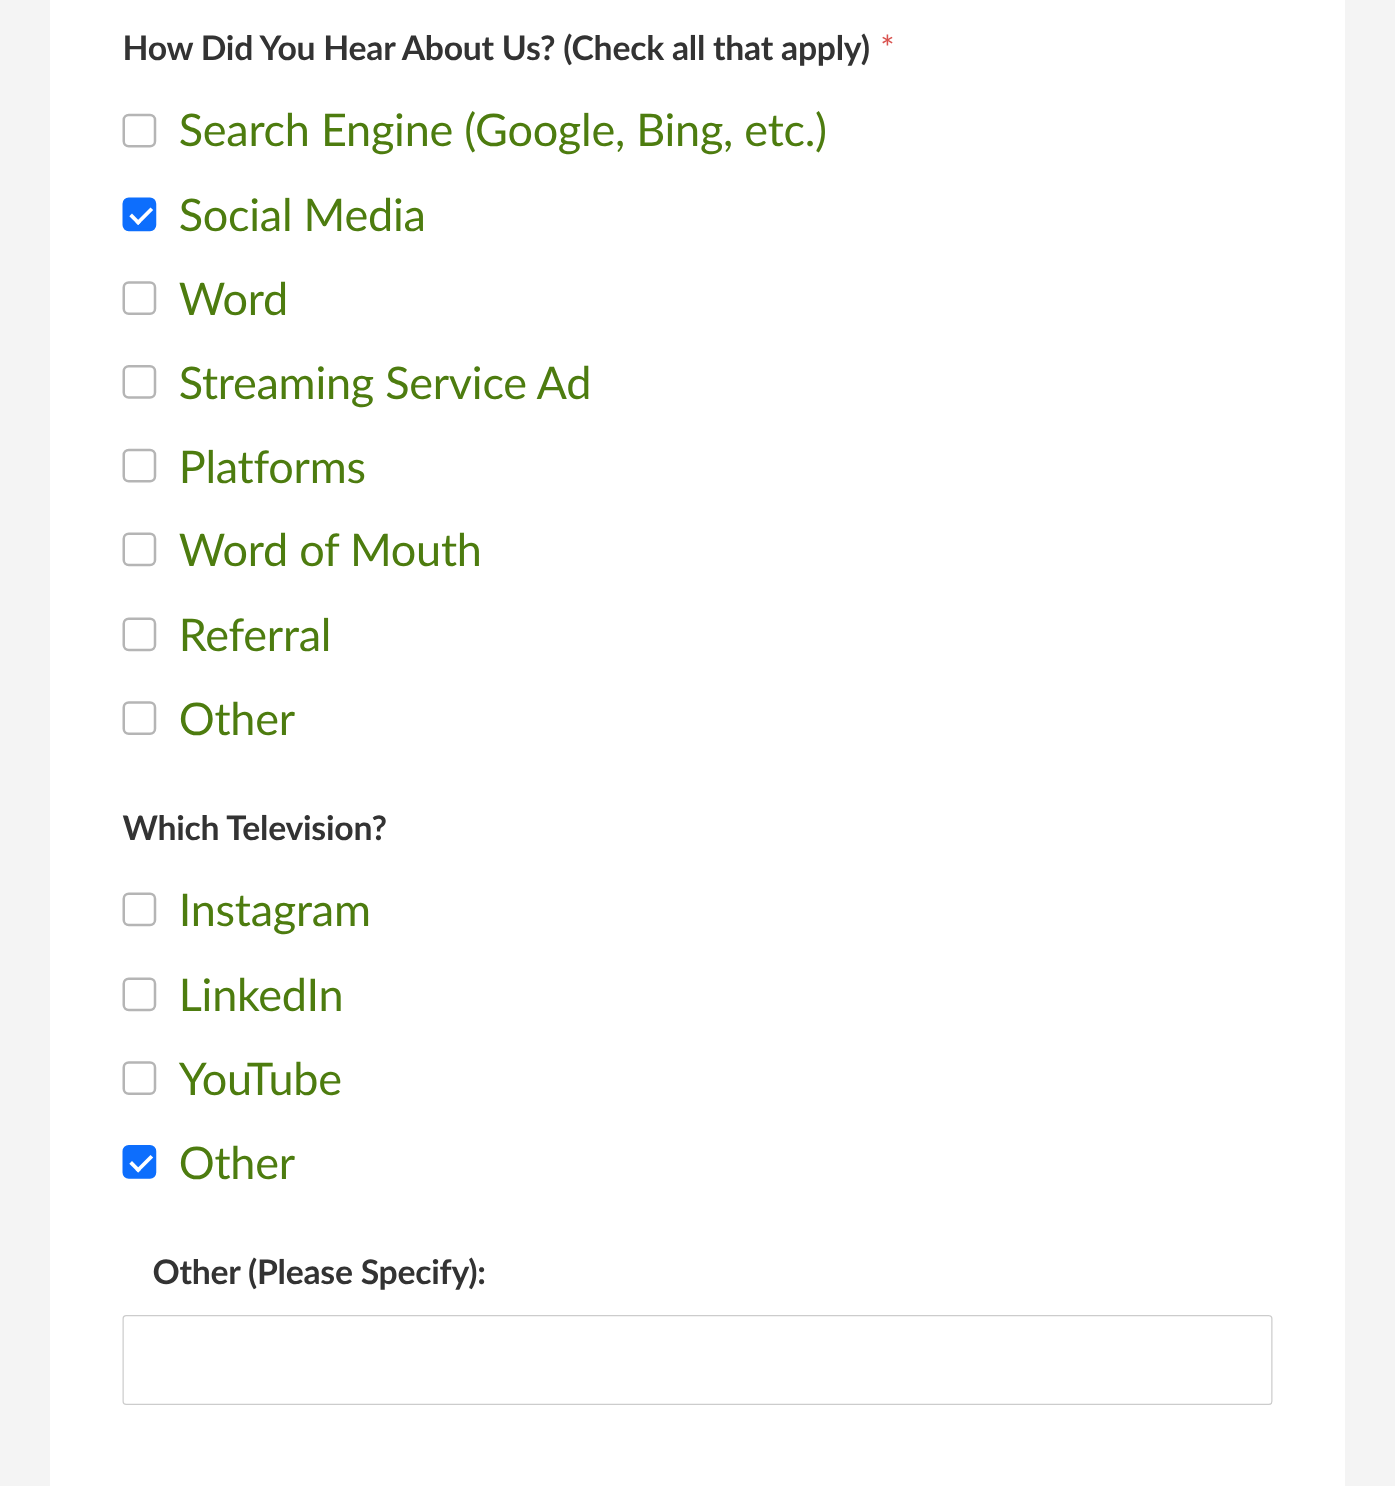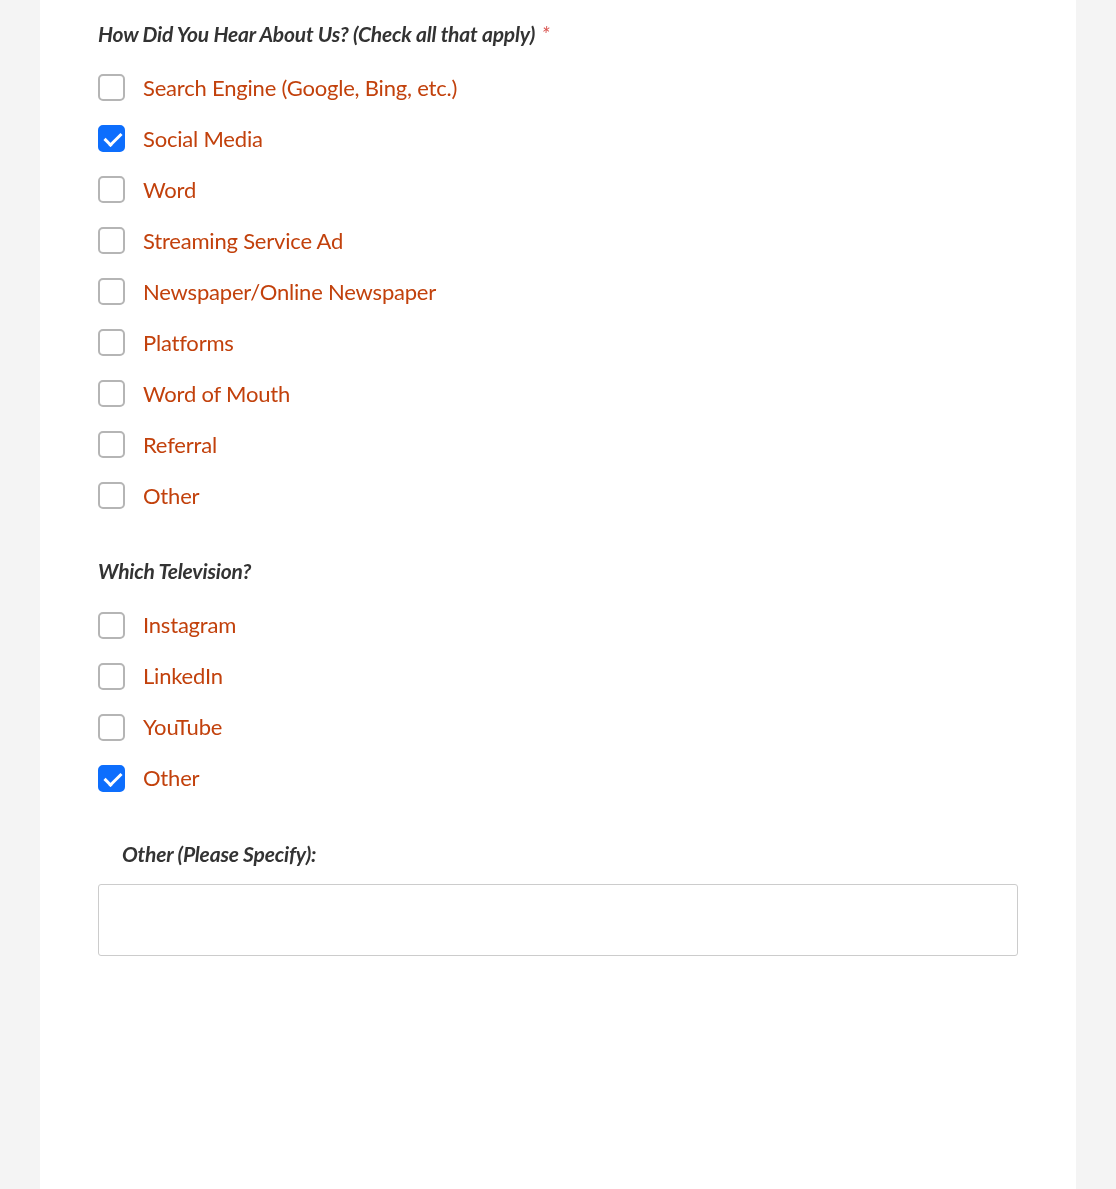--- a/index.html
+++ b/index.html
@@ -20,27 +20,26 @@
     }
     .form-panel {
       background: #ffffff;
       padding: 20px 58px 40px 58px;
       min-height: 1189px;
     }
     .question-group {
       margin-bottom: 36px;
     }
     .question-label {
-      font-size: 21px;
+      font-size: 27px;
       font-weight: 700;
       color: #333333;
       line-height: 1.35;
       margin-bottom: 14px;
       letter-spacing: -0.2px;
-      font-style: italic;
     }
     .required {
       color: #d9534f;
       font-weight: 400;
       margin-left: 2px;
     }
     .checkbox-list {
       display: flex;
       flex-direction: column;
       gap: 0;
@@ -73,22 +72,22 @@
       position: absolute;
       left: 8px;
       top: 2px;
       width: 7px;
       height: 14px;
       border: solid white;
       border-width: 0 3px 3px 0;
       transform: rotate(45deg);
     }
     .option-label {
-      font-size: 22px;
-      color: #c2410c;
+      font-size: 36px;
+      color: #4d7c0f;
       line-height: 1.2;
       letter-spacing: -0.2px;
     }
     .text-input {
       width: 100%;
       border: 1px solid #cccccc;
       border-radius: 3px;
       padding: 14px 12px;
       font-size: 22px;
       color: #333;
@@ -120,24 +119,20 @@
           <input type="checkbox" checked="" style="">
           <span class="option-label">Social Media</span>
         </label>
         <label class="checkbox-row">
           <input type="checkbox" style="">
           <span class="option-label">Word</span>
         </label>
         <label class="checkbox-row">
           <input type="checkbox" style="">
           <span class="option-label">Streaming Service Ad</span>
-        </label>
-        <label class="checkbox-row">
-          <input type="checkbox" style="">
-          <span class="option-label">Newspaper/Online Newspaper</span>
         </label>
         <label class="checkbox-row">
           <input type="checkbox" style="">
           <span class="option-label">Platforms</span>
         </label>
         <label class="checkbox-row">
           <input type="checkbox" style="">
           <span class="option-label">Word of Mouth</span>
         </label>
         <label class="checkbox-row">

